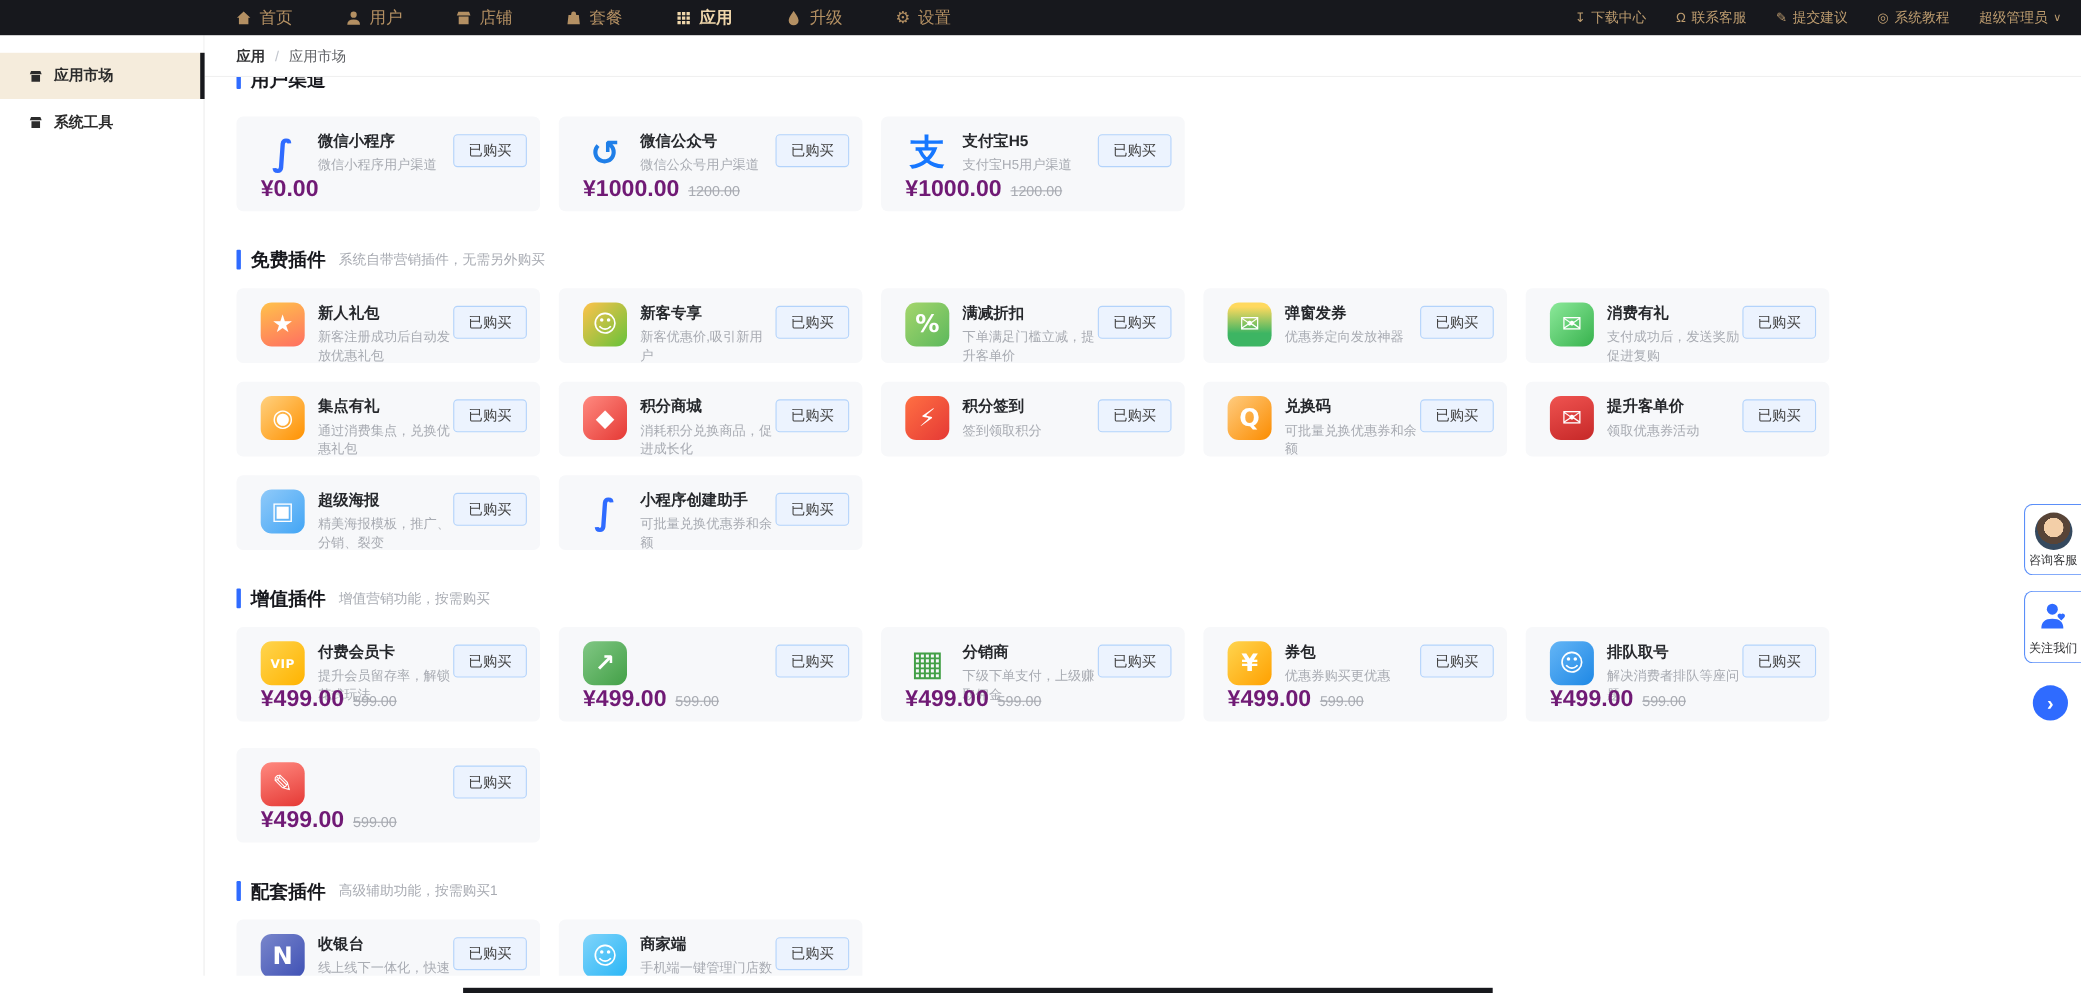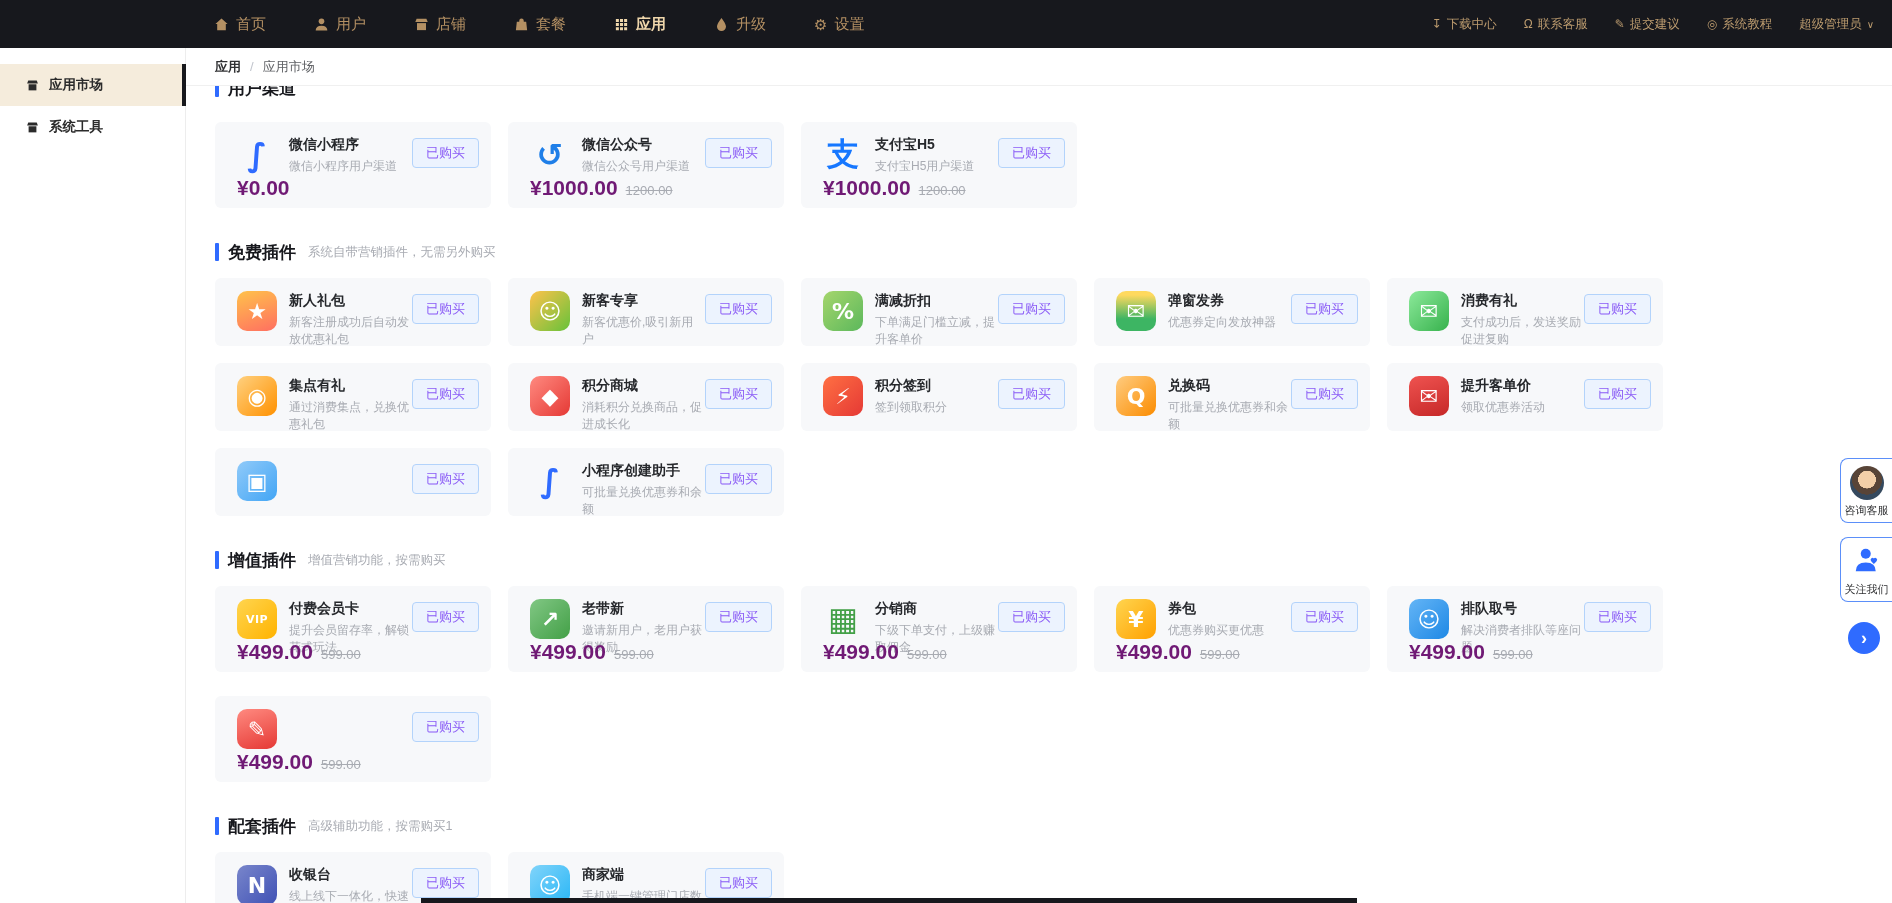--- a/index.html
+++ b/index.html
@@ -1,20 +1,20 @@
 <!DOCTYPE html>
 <html><head>
 <meta charset="utf-8">
 <style>
   * { margin:0; padding:0; box-sizing:border-box; }
   html,body { width:1892px; height:903px; overflow:hidden; background:#fff;
     font-family:"Liberation Sans","DejaVu Sans",sans-serif; }
 
   
-  .navbar { height:48px; background:#17181d; display:flex; align-items:center; position:relative; z-index:10; }
+  .navbar { height:32px; background:#17181d; display:flex; align-items:center; position:relative; z-index:10; }
   .nav-left { display:flex; margin-left:190px; }
   .nav-item { display:flex; align-items:center; gap:7px; color:#b headstone; color:#b49063; font-size:15px; padding:0 24px; height:48px; cursor:pointer; white-space:nowrap; }
   .nav-item svg { width:15px; height:15px; fill:currentColor; }
   .nav-item .uni { font-size:15px; line-height:1; }
   .nav-item.active { color:#efd6ab; font-weight:bold; }
   .nav-right { margin-left:auto; display:flex; align-items:center; gap:27px; margin-right:18px; color:#bd9c6f; font-size:12.5px; }
   .nav-right .r-item { display:flex; align-items:center; gap:5px; cursor:pointer; white-space:nowrap; }
   .nav-right .r-icon { font-size:12px; }
 
   
@@ -46,21 +46,21 @@
   .card { width:276px; background:#f7f8fa; border-radius:6px; position:relative; padding:13px 14px 10px 22px; overflow:hidden; cursor:default; }
   .section.plain  .card { height:68px; }
   .section.priced .card { height:86px; }
   .card-top { display:flex; gap:12px; align-items:flex-start; }
   .card-icon { width:40px; height:40px; border-radius:10px; flex:none; display:flex; align-items:center; justify-content:center;
     color:#fff; font-size:22px; font-weight:bold; font-family:"DejaVu Sans","Liberation Sans",sans-serif; }
   .card-icon.no-bg { font-size:32px; }
   .card-icon.small-glyph { font-size:11px; letter-spacing:.5px; }
   .card-title { font-size:14px; font-weight:bold; color:#26282c; margin:1px 0 4px; white-space:nowrap; }
   .card-desc { font-size:12px; color:#a8abb2; line-height:1.45; width:120px; }
-  .buy-btn { position:absolute; right:12px; top:16px; background:#ecf3fe; border:1px solid #b3d3fb; color:#8b5cf6;
+  .buy-btn { position:absolute; right:12px; top:16px; background:#ecf3fe; border:1px solid #b3d3fb; color:#404040;
     font-size:13px; padding:5px 13px; border-radius:4px; cursor:pointer; font-family:inherit; }
   .price-row { position:absolute; left:22px; bottom:8px; display:flex; align-items:baseline; gap:8px; }
   .price { font-size:21px; font-weight:bold; color:#701a75; }
   .old-price { font-size:13px; color:#a8abb2; text-decoration:line-through; }
 
   
   .float-col { position:absolute; right:0; top:458px; width:56px; display:flex; flex-direction:column; align-items:flex-end; gap:14px; z-index:20; }
   .float-card { width:52px; background:#fff; border:1px solid #5b8ff9; border-right:none; border-radius:8px 0 0 8px;
     display:flex; flex-direction:column; align-items:center; padding:7px 2px 6px; gap:4px; cursor:pointer; }
   .float-label { font-size:11px; color:#303133; text-align:center; line-height:1.1; }
@@ -339,20 +339,24 @@
                 <div>
                   <div class="card-title">提升客单价</div>
                   <div class="card-desc">领取优惠券活动</div>
                 </div>
               </div>
               <button class="buy-btn">已购买</button>
             </div>
             <div class="card">
               <div class="card-top">
                 <span class="card-icon" style="background: linear-gradient(135deg, rgb(144, 202, 249), rgb(66, 165, 245)); color: rgb(255, 255, 255);">▣</span>
+                <div>
+                  <div class="card-title">超级海报</div>
+                  <div class="card-desc">精美海报模板，推广、分销、裂变</div>
+                </div>
               </div>
               <button class="buy-btn">已购买</button>
             </div>
             <div class="card">
               <div class="card-top">
                 <span class="card-icon no-bg" style="color: rgb(47, 107, 255);">∫</span>
                 <div>
                   <div class="card-title">小程序创建助手</div>
                   <div class="card-desc">可批量兑换优惠券和余额</div>
                 </div>
@@ -378,24 +382,20 @@
               </div>
               <button class="buy-btn">已购买</button>
               <div class="price-row">
                 <span class="price">¥499.00</span>
                 <span class="old-price">599.00</span>
               </div>
             </div>
             <div class="card">
               <div class="card-top">
                 <span class="card-icon" style="background: linear-gradient(135deg, rgb(129, 199, 132), rgb(67, 160, 71)); color: rgb(255, 255, 255);">↗</span>
-                <div>
-                  <div class="card-title">老带新</div>
-                  <div class="card-desc">邀请新用户，老用户获得奖励</div>
-                </div>
               </div>
               <button class="buy-btn">已购买</button>
               <div class="price-row">
                 <span class="price">¥499.00</span>
                 <span class="old-price">599.00</span>
               </div>
             </div>
             <div class="card">
               <div class="card-top">
                 <span class="card-icon no-bg" style="color: rgb(67, 160, 71);">▦</span>

